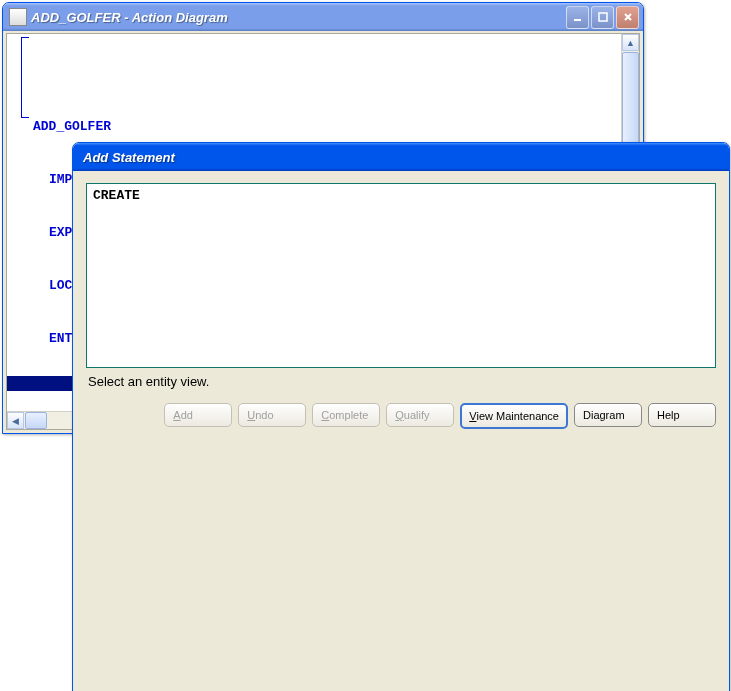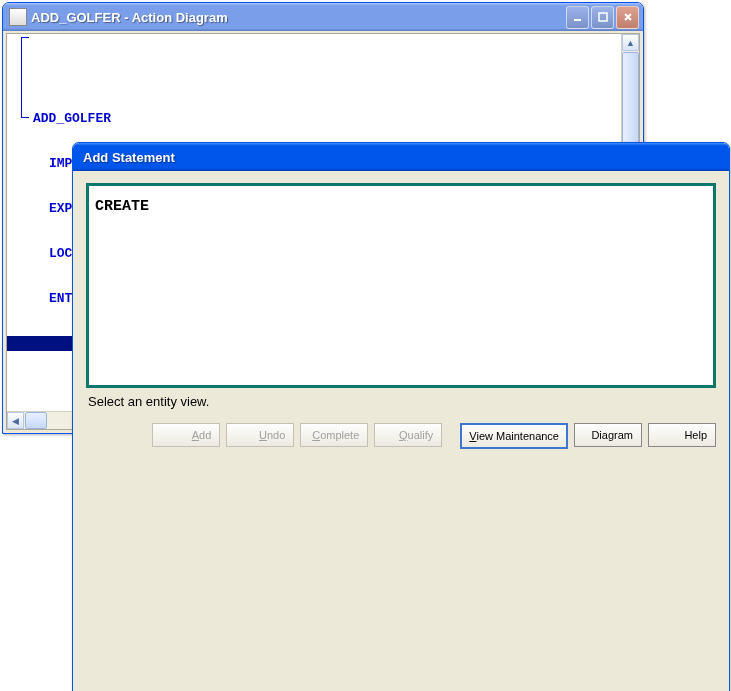--- a/index.html
+++ b/index.html
@@ -38,20 +38,21 @@
     height: 16px;
     margin-right: 4px;
     background: linear-gradient(#fff,#ddd);
     border: 1px solid #888;
     display:inline-block;
   }
   .titlebar-text {
     flex: 1;
     font-weight: bold;
     text-shadow: 1px 1px 1px rgba(0,0,0,0.4);
+    font-style: italic;
   }
   .titlebar-buttons {
     display: flex;
     gap: 2px;
   }
   .tbtn {
     width: 21px;
     height: 21px;
     border-radius: 3px;
     display: flex;
@@ -80,21 +81,21 @@
     flex: 1;
     font-family: "Courier New", monospace;
     font-size: 13px;
     font-weight: bold;
     color: #0004d3;
     padding: 2px 2px 2px 8px;
     white-space: pre;
     position: relative;
     overflow: hidden;
   }
-  .codeline { line-height: 15px; }
+  .codeline { line-height: 15px; margin-top: 8px; }
   .codehl {
     background: #001080;
     display: block;
     height: 15px;
   }
   .vscroll {
     position: absolute;
     top: 0; right: 0; bottom: 17px;
     width: 17px;
     background: #f1efe2;
@@ -147,60 +148,59 @@
     position: absolute;
     top: 30px; left: 3px; right: 3px; bottom: 3px;
     background: #ece9d8;
     padding: 10px;
     display: flex;
     flex-direction: column;
     box-sizing: border-box;
   }
   .textbox {
     background: white;
-    border: 3px solid #0f766e;
+    border: 1px solid #0f766e;
     font-family: "Courier New", monospace;
-    font-size: 15px;
-    font-weight: bold;
-    padding: 12px 6px;
+    font-size: 13px;
+    font-weight: bold;
+    padding: 4px 6px;
     overflow: auto;
   }
   .label {
     font-size: 13px;
     color: #000;
     padding: 6px 2px;
   }
   .buttonbar {
     display: flex;
     justify-content: flex-end;
     gap: 6px;
     padding-top: 8px;
   }
   .btn {
     min-width: 50px;
     height: 22px;
     border: 1px solid #888;
     background: linear-gradient(#fefefe,#eceae0);
-    border-radius: 0;
+    border-radius: 5px;
     font-size: 11px;
     display: flex;
     align-items: center;
-    justify-content: flex-end;
+    justify-content: flex-start;
     padding: 0 8px;
     color: #000;
   }
   .btn.disabled {
     color: #a0a0a0;
     border-color: #c4c0b4;
   }
   .btn.focus {
     border: 2px solid #3d77d4;
     padding: 0 7px;
     height: 22px;
-    margin-left: 12px;
   }
   .underline { text-decoration: underline; }
 
   
   .tree-bracket {
     position: absolute;
     left: 14px;
     top: 3px;
     width: 8px;
     height: 80px;

